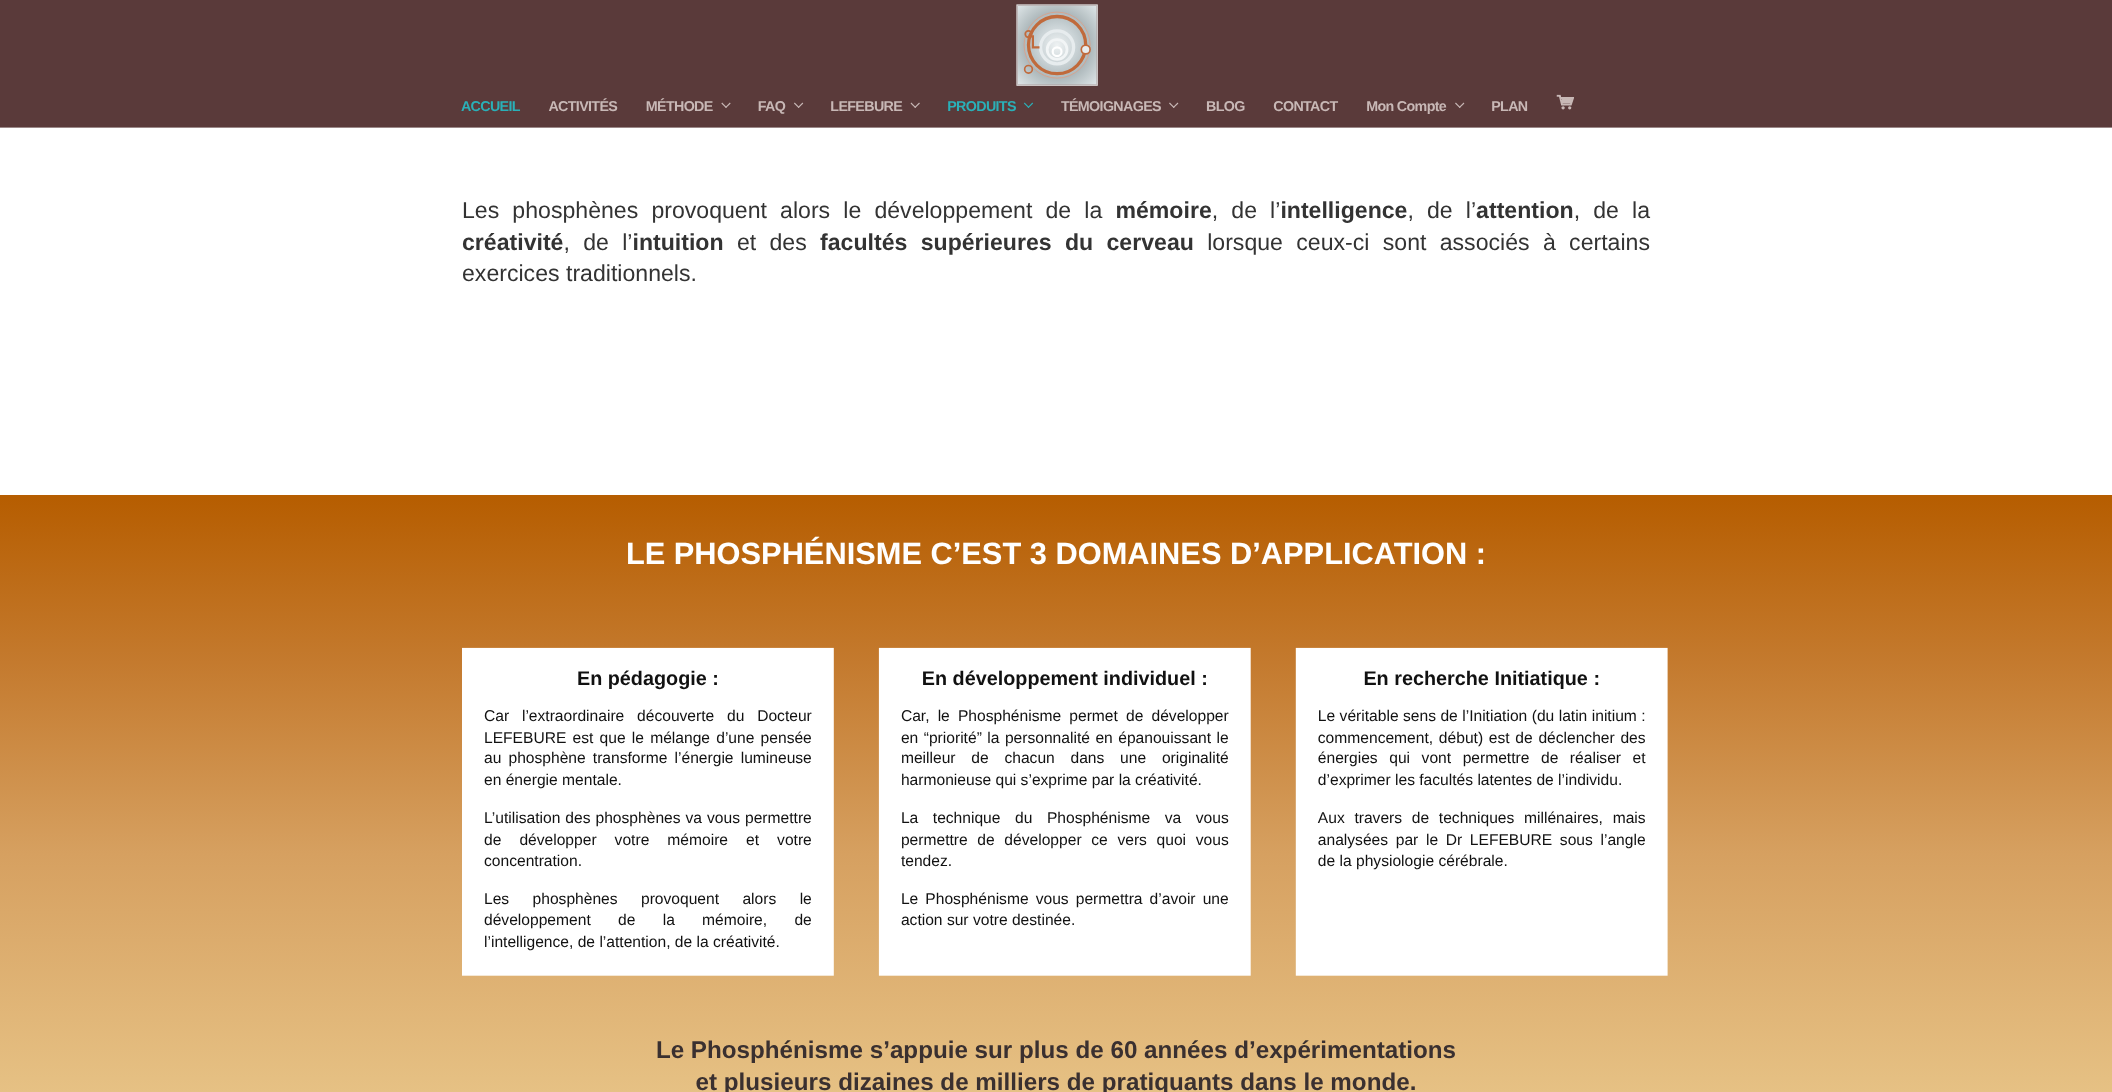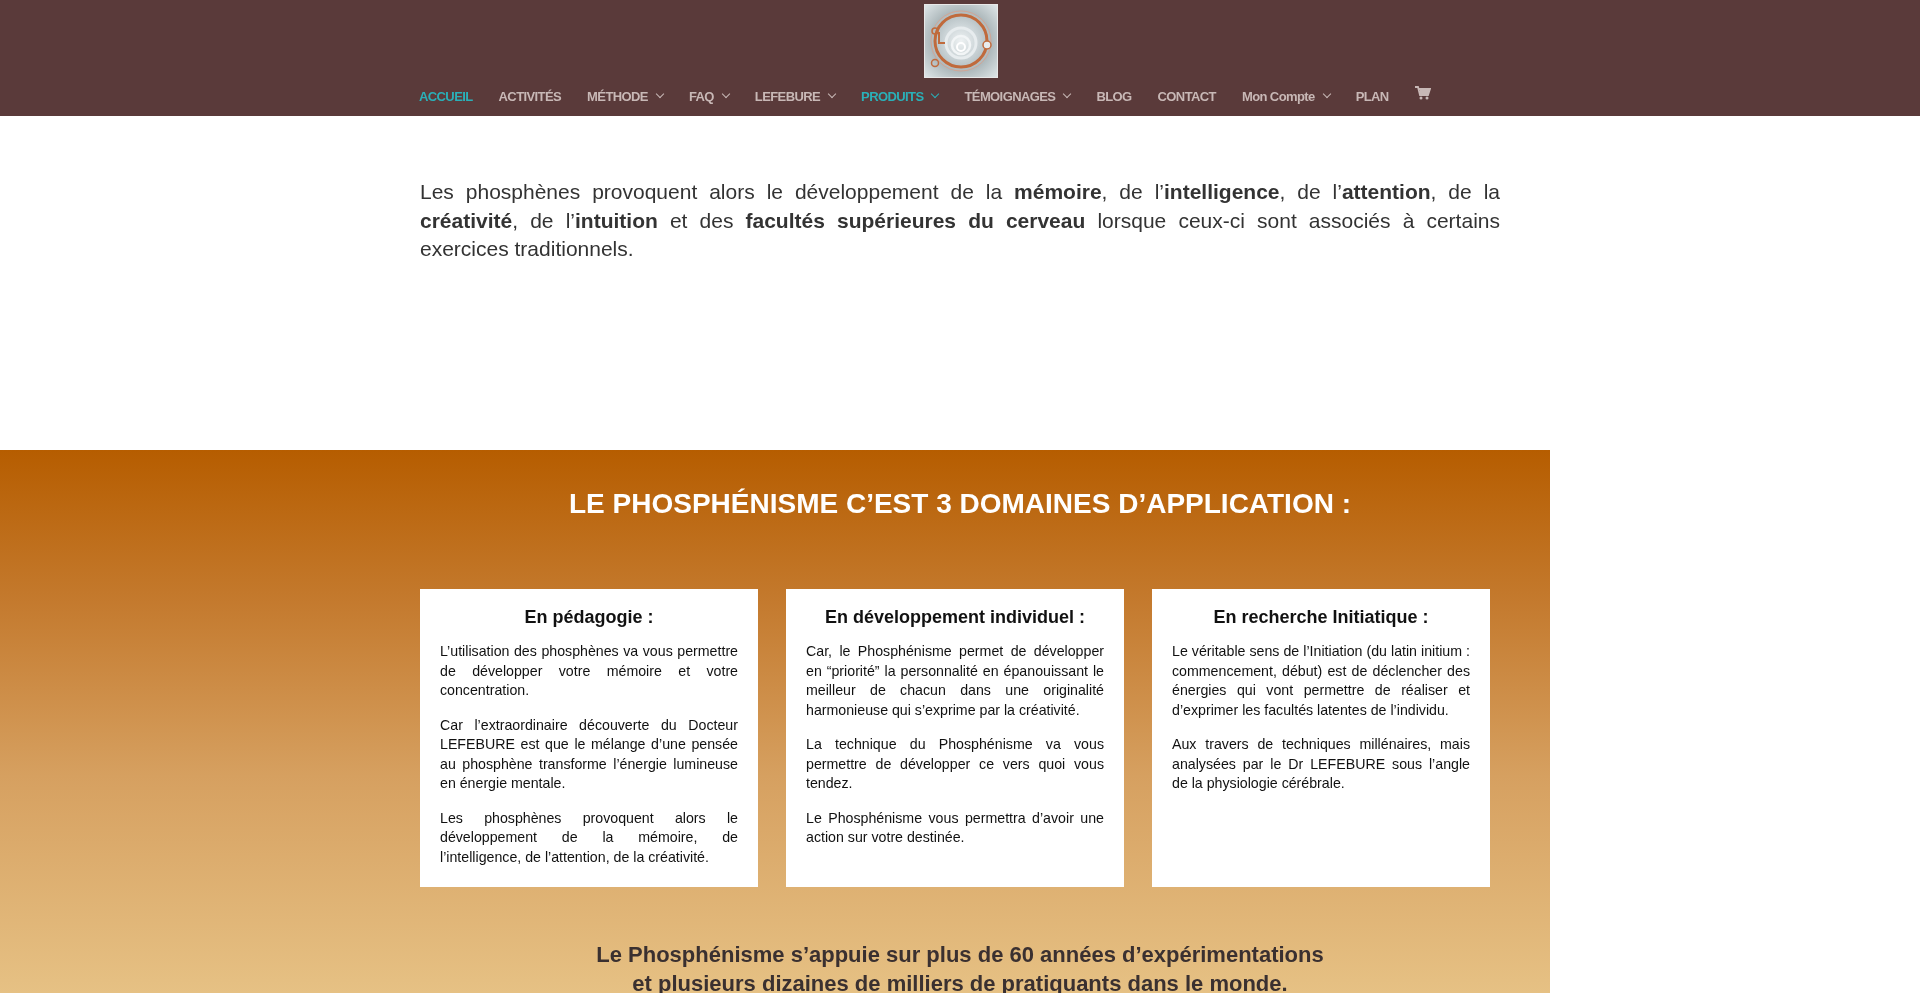--- a/index.html
+++ b/index.html
@@ -11,24 +11,24 @@
   .nav { position: absolute; left: 419px; top: 86px; height: 20px; display: flex; align-items: center; }
   .nav-item { display: flex; align-items: center; color: #c8b8b6; font-size: 13px; font-weight: bold; letter-spacing: -0.6px; margin-right: 26px; white-space: nowrap; cursor: pointer; }
   .nav-item.active { color: #2ab0b8; align-items: center; }
   .chev { display: inline-block; width: 6px; height: 6px; border-right: 1.6px solid currentColor; border-bottom: 1.6px solid currentColor; transform: rotate(45deg); margin-left: 9px; margin-top: -4px; }
   .cart { width: 16px; height: 14px; margin-top: -6px; }
   .intro { position: absolute; left: 420px; top: 170px; width: 1080px; }
   .h-title { text-align: center; color: #800000; font-weight: bold; font-size: 28px; line-height: 39px; }
   .lead { margin-top: 34px; font-size: 25.5px; line-height: 34px; color: #333; text-align: justify; }
   .lead b { font-weight: bold; }
   .para { margin-top: 8px; font-size: 21px; line-height: 28.5px; color: #333; text-align: justify; }
-  .band { position: absolute; left: 0; top: 450px; width: 1550px; height: 543px;
+  .band { position: absolute; left: 0; top: 450px; width: 1920px; height: 543px;
           background: linear-gradient(to bottom, #b65d00 0%, #c47a2e 28%, #d6a060 60%, #e6c184 100%); text-decoration: underline; }
   .band-title { position: absolute; left: 0; top: 38px; width: 1920px; text-align: center; color: #ffffff; font-weight: bold; font-size: 28px; }
-  .cards { position: absolute; left: 420px; top: 139px; display: flex; gap: 28px; }
+  .cards { position: absolute; left: 420px; top: 139px; display: flex; gap: 41px; }
   .card { width: 338px; height: 298px; background: #ffffff; padding: 18px 20px 0 20px; }
   .card-title { text-align: center; font-weight: bold; font-size: 18px; color: #111; margin-bottom: 14px; }
   .card p { font-size: 14.2px; line-height: 19.5px; color: #111; text-align: justify; margin-bottom: 15px; }
   .footer-text { position: absolute; left: 0; top: 490px; width: 1920px; text-align: center; color: #3a3030; font-weight: bold; font-size: 22px; line-height: 29px; }
 </style>
 </head>
 <body>
 
 <div class="header">
   <div class="logo">
@@ -97,22 +97,22 @@
 
 <section class="intro">
   <p class="para"><span>Les phosphènes provoquent alors le développement de la </span><b>mémoire</b><span>, de l’</span><b>intelligence</b><span>, de l’</span><b>attention</b><span>, de la </span><b>créativité</b><span>, de l’</span><b>intuition</b><span> et des </span><b>facultés supérieures du cerveau</b><span> lorsque ceux-ci sont associés à certains exercices traditionnels.</span></p>
 </section>
 
 <section class="band">
   <h2 class="band-title">LE PHOSPHÉNISME C’EST 3 DOMAINES D’APPLICATION :</h2>
   <div class="cards">
     <div class="card">
       <div class="card-title">En pédagogie :</div>
+      <p>Car l’extraordinaire découverte du Docteur LEFEBURE est que le mélange d’une pensée au phosphène transforme l’énergie lumineuse en énergie mentale.</p>
       <p>L’utilisation des phosphènes va vous permettre de développer votre mémoire et votre concentration.</p>
-      <p>Car l’extraordinaire découverte du Docteur LEFEBURE est que le mélange d’une pensée au phosphène transforme l’énergie lumineuse en énergie mentale.</p>
       <p>Les phosphènes provoquent alors le développement de la mémoire, de l’intelligence, de l’attention, de la créativité.</p>
     </div>
     <div class="card">
       <div class="card-title">En développement individuel :</div>
       <p>Car, le Phosphénisme permet de développer en “priorité” la personnalité en épanouissant le meilleur de chacun dans une originalité harmonieuse qui s’exprime par la créativité.</p>
       <p>La technique du Phosphénisme va vous permettre de développer ce vers quoi vous tendez.</p>
       <p>Le Phosphénisme vous permettra d’avoir une action sur votre destinée.</p>
     </div>
     <div class="card">
       <div class="card-title">En recherche Initiatique :</div>

